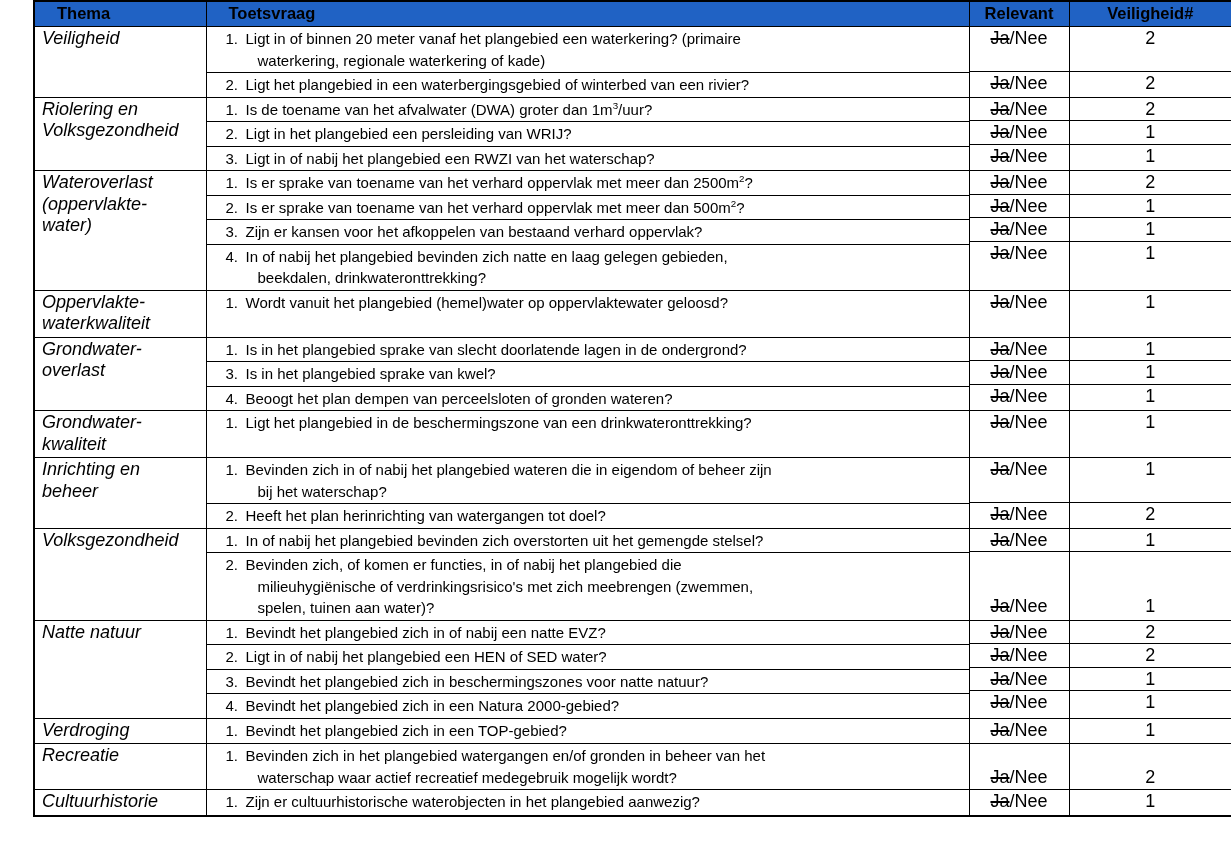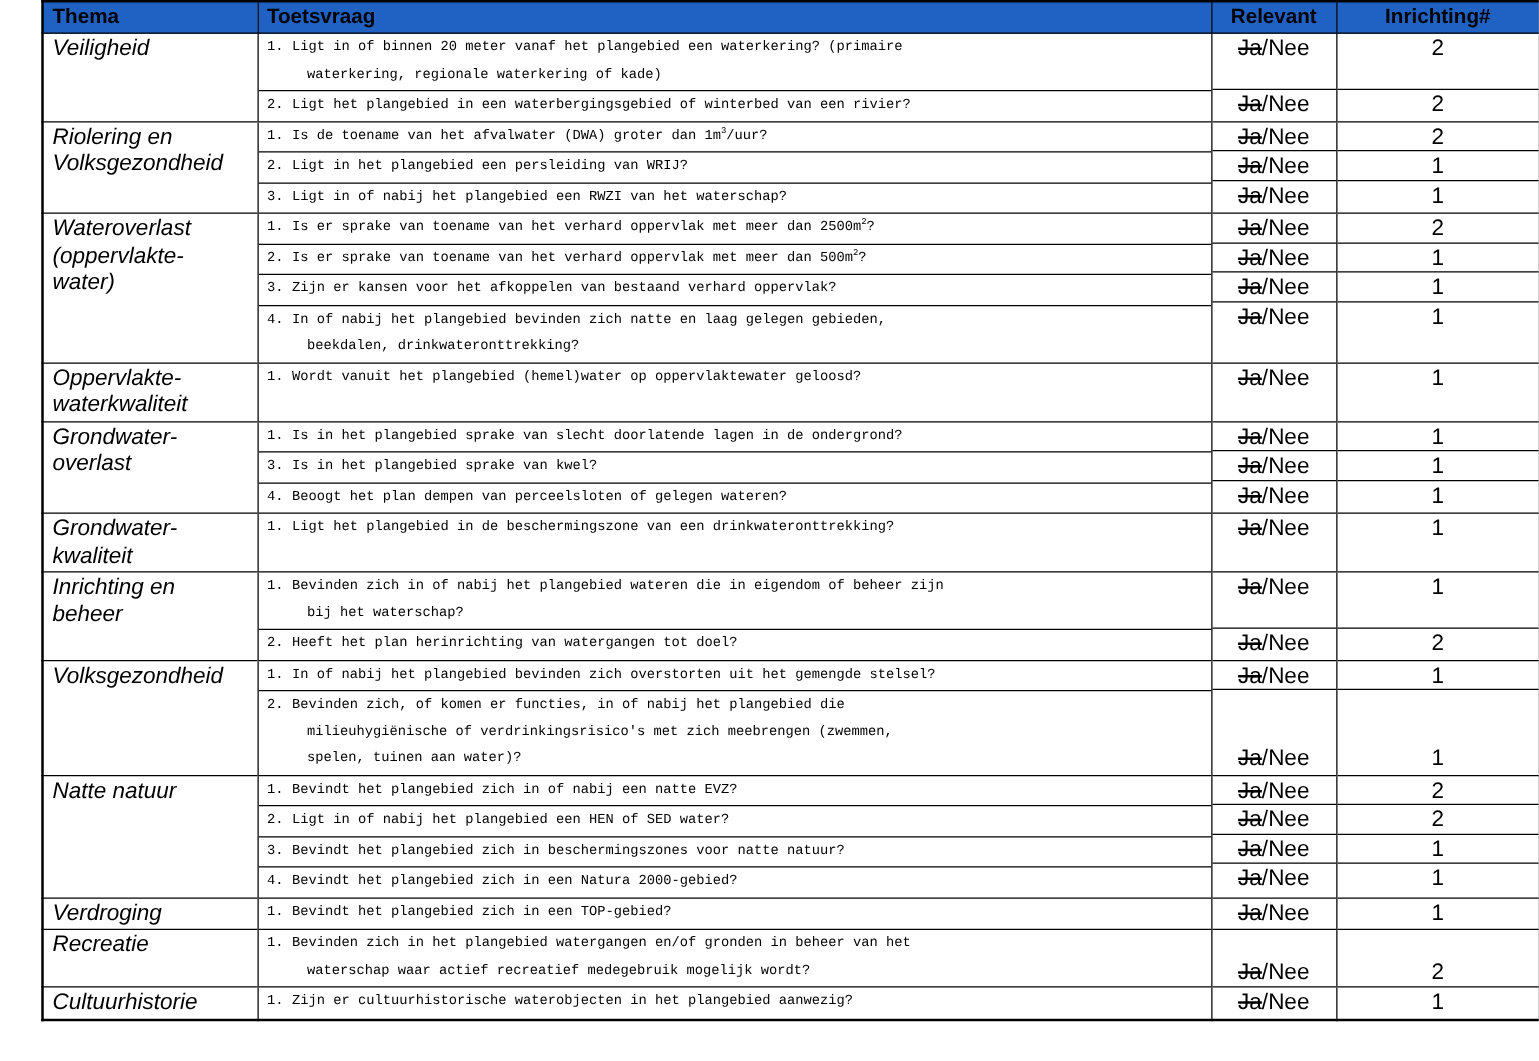--- a/index.html
+++ b/index.html
@@ -39,21 +39,21 @@
   table.watertoets col.c-vraag      { width: 763px; }
   table.watertoets col.c-relevant   { width: 100px; }
   table.watertoets col.c-intensiteit{ width: 163px; }
 
   thead th {
     background: #2062c4;
     color: #000000;
     font-size: 16.5px;
     font-weight: bold;
     text-align: left;
-    padding: 1px 0 2px 7px;
+    padding: 1px 0 2px 22px;
     border-right: 1px solid #000000;
     border-bottom: 1.5px solid #000000;
     height: 21px;
     line-height: 19px;
     white-space: nowrap;
   }
   thead th.ctr { text-align: center; padding-left: 0; }
   thead th:last-child { border-right: none; }
 
   tbody tr.group > td {
@@ -74,26 +74,25 @@
     padding: 1px 4px 2px 7px;
     white-space: normal;
     font-style: italic;
   }
   td.qcell, td.relcell, td.intcell {
     padding: 0;
   }
   .qlist { display: block; }
   .qrow {
     position: relative;
-    font-size: 11px;
+    font-size: 15px;
     line-height: 21.5px;
-    padding: 1px 6px 1px 7px;
+    padding: 1px 6px 1px 19px;
     box-sizing: border-box;
     border-bottom: 1px solid #000000;
-    font-family: Liberation Mono, monospace;
   }
   .qrow:last-child { border-bottom: none; }
   .qrow.nosep { border-bottom: none; }
   .qnum {
     display: inline-block;
     width: 20px;
   }
   .qtext {
     display: inline-block;
     text-indent: 0;
@@ -130,21 +129,21 @@
       <col class="c-thema">
       <col class="c-vraag">
       <col class="c-relevant">
       <col class="c-intensiteit">
     </colgroup>
     <thead>
       <tr>
         <th>Thema</th>
         <th>Toetsvraag</th>
         <th class="ctr">Relevant</th>
-        <th class="ctr">Inrichting#</th>
+        <th class="ctr">Veiligheid#</th>
       </tr>
     </thead>
     <tbody id="table-body">
         <tr class="group">
           <td class="thema">
             <div>Veiligheid</div>
           </td>
           <td class="qcell">
             <div class="qlist">
               <div class="qrow"><span class="qnum">1.</span><span class="qtext">Ligt in of binnen 20 meter vanaf het plangebied een waterkering? (primaire<span class="cont">waterkering, regionale waterkering of kade)</span></span></div>
@@ -268,21 +267,21 @@
         </tr>
         <tr class="group">
           <td class="thema">
             <div>Grondwater-</div>
             <div>overlast</div>
           </td>
           <td class="qcell">
             <div class="qlist">
               <div class="qrow"><span class="qnum">1.</span><span class="qtext">Is in het plangebied sprake van slecht doorlatende lagen in de ondergrond?</span></div>
               <div class="qrow"><span class="qnum">3.</span><span class="qtext">Is in het plangebied sprake van kwel?</span></div>
-              <div class="qrow nosep"><span class="qnum">4.</span><span class="qtext">Beoogt het plan dempen van perceelsloten of gelegen wateren?</span></div>
+              <div class="qrow nosep"><span class="qnum">4.</span><span class="qtext">Beoogt het plan dempen van perceelsloten of gronden wateren?</span></div>
             </div>
           </td>
           <td class="relcell">
             <div class="rrow" style="height: 23.5px;">
               <div><span class="ja">Ja</span><span>/</span><span>Nee</span></div>
             </div>
             <div class="rrow" style="height: 23.5px;">
               <div><span class="ja">Ja</span><span>/</span><span>Nee</span></div>
             </div>
             <div class="rrow nosep" style="height: 23.5px;">

